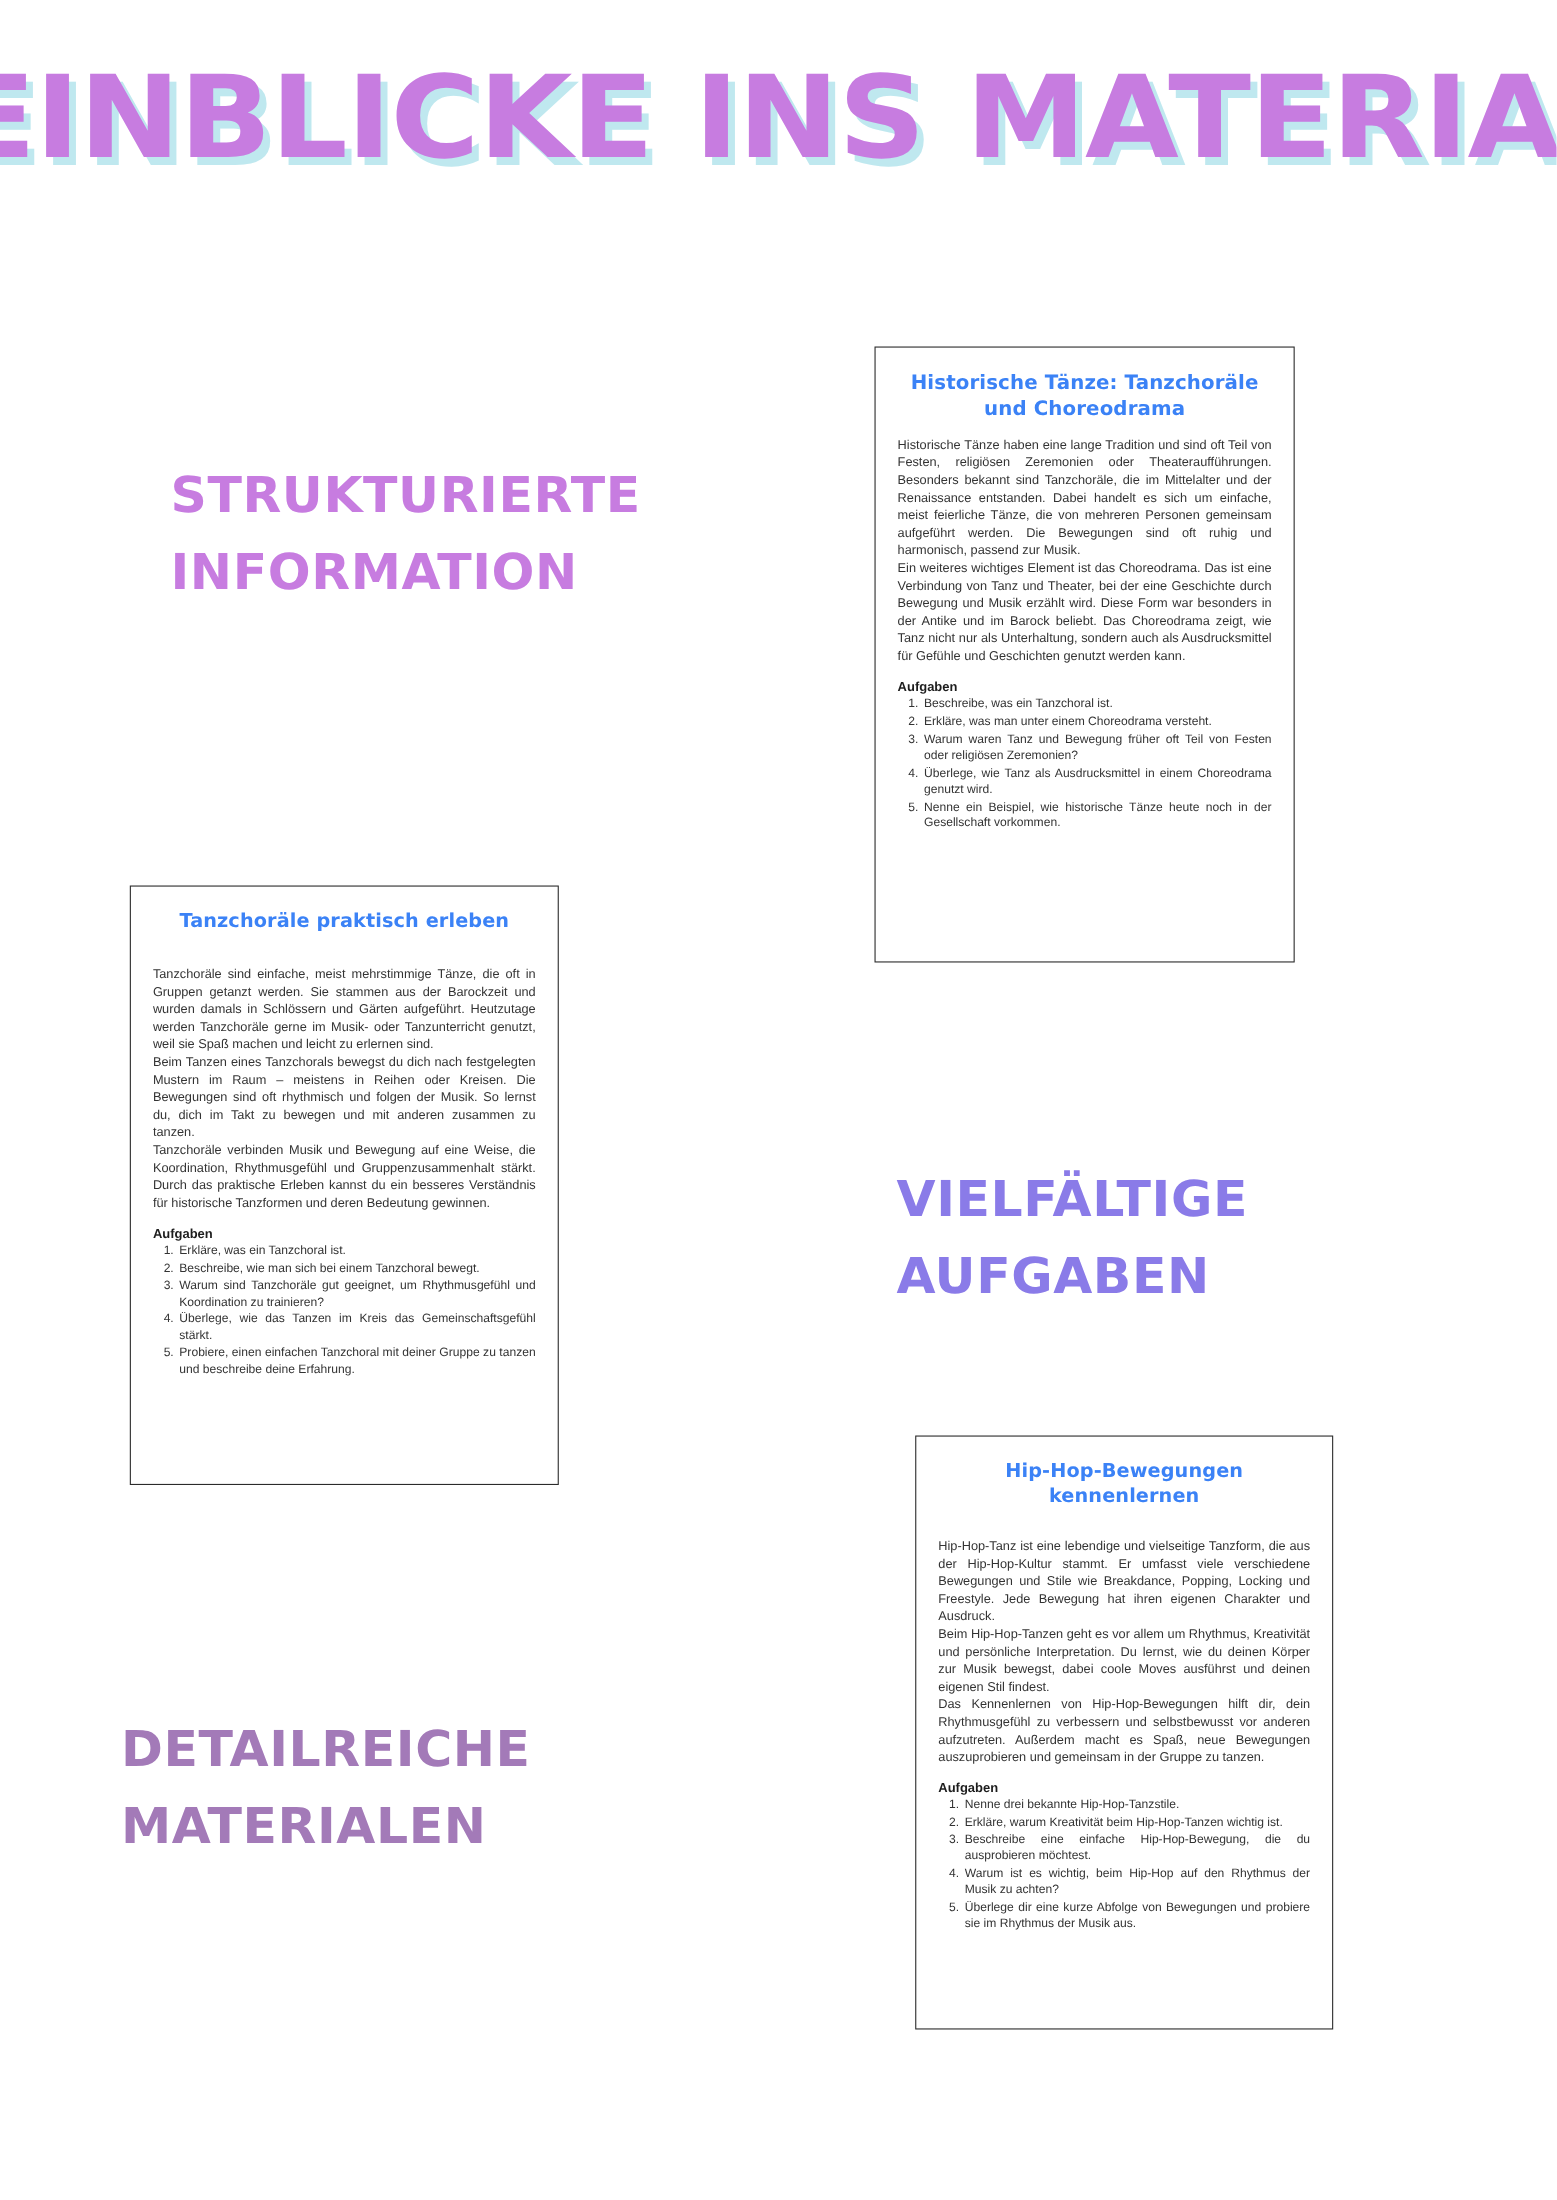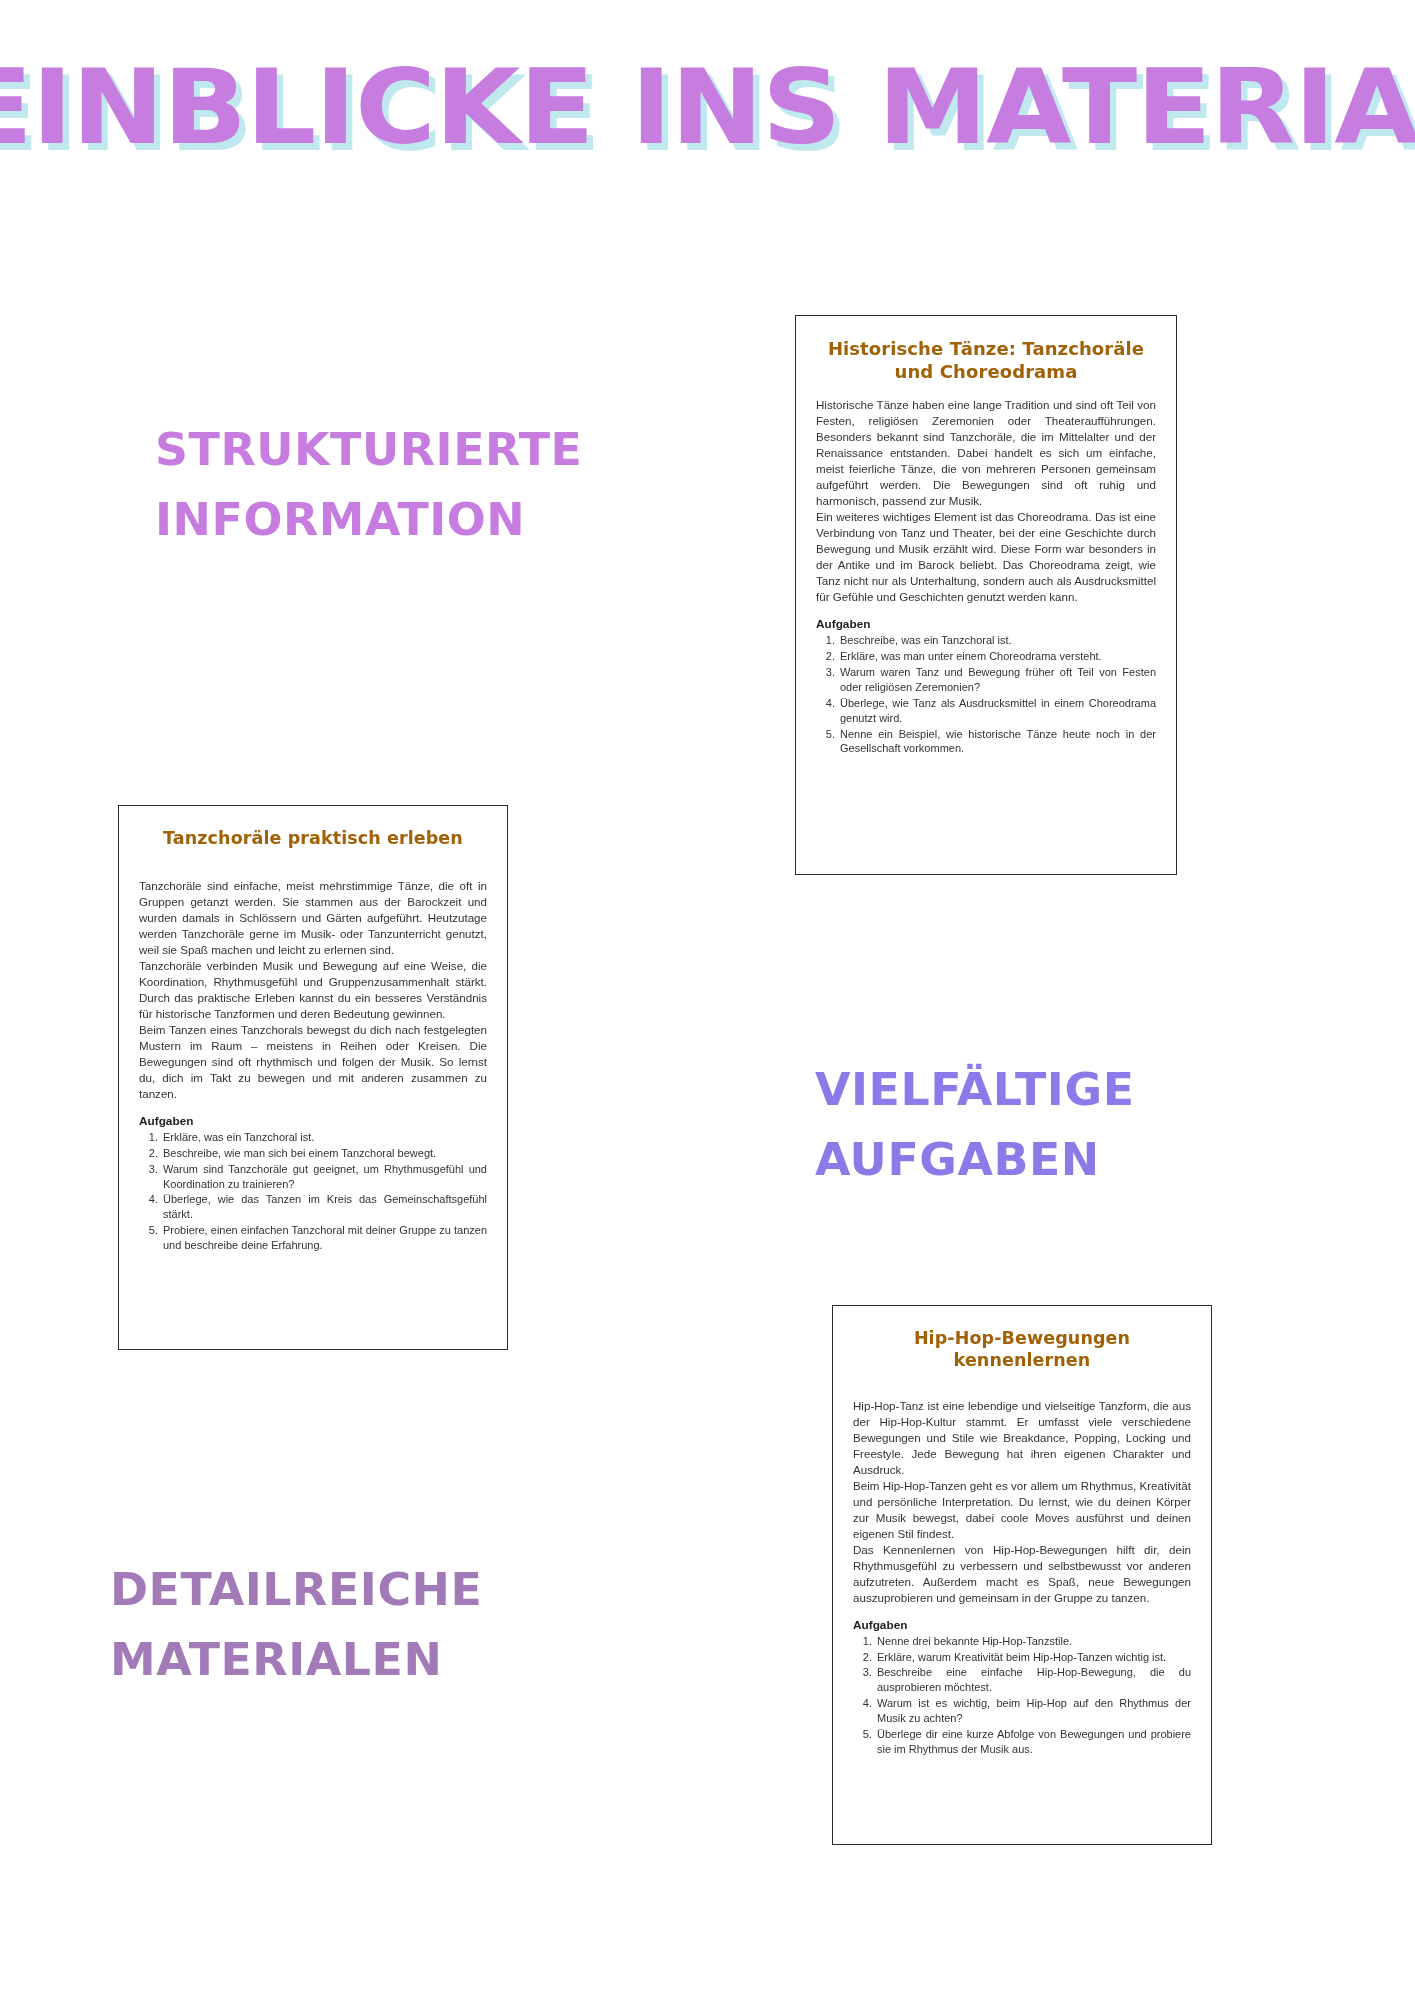--- a/index.html
+++ b/index.html
@@ -72,21 +72,21 @@
     color: #2e2e2e;
   }
   .sheet h2 {
     margin: 6px 0 14px 0;
     font-family: "DejaVu Sans", sans-serif;
     font-weight: bold;
     font-size: 17.5px;
     line-height: 1.25;
     text-align: center;
     letter-spacing: 0.1px;
-    color: #a16207;
+    color: #3b82f6;
   }
   .sheet p {
     margin: 0;
     font-size: 11.6px;
     line-height: 1.38;
     text-align: justify;
     color: #333;
   }
   .sheet .tasks-label {
     margin: 12px 0 2px 0;
@@ -154,22 +154,22 @@
     <li>Erkläre, was man unter einem Choreodrama versteht.</li>
     <li>Warum waren Tanz und Bewegung früher oft Teil von Festen oder religiösen Zeremonien?</li>
     <li>Überlege, wie Tanz als Ausdrucksmittel in einem Choreodrama genutzt wird.</li>
     <li>Nenne ein Beispiel, wie historische Tänze heute noch in der Gesellschaft vorkommen.</li>
   </ol>
 </div>
 
 <div class="sheet" id="sheet-tanzchorale">
   <h2>Tanzchoräle praktisch erleben</h2>
   <p>Tanzchoräle sind einfache, meist mehrstimmige Tänze, die oft in Gruppen getanzt werden. Sie stammen aus der Barockzeit und wurden damals in Schlössern und Gärten aufgeführt. Heutzutage werden Tanzchoräle gerne im Musik- oder Tanzunterricht genutzt, weil sie Spaß machen und leicht zu erlernen sind.</p>
+  <p>Beim Tanzen eines Tanzchorals bewegst du dich nach festgelegten Mustern im Raum – meistens in Reihen oder Kreisen. Die Bewegungen sind oft rhythmisch und folgen der Musik. So lernst du, dich im Takt zu bewegen und mit anderen zusammen zu tanzen.</p>
   <p>Tanzchoräle verbinden Musik und Bewegung auf eine Weise, die Koordination, Rhythmusgefühl und Gruppenzusammenhalt stärkt. Durch das praktische Erleben kannst du ein besseres Verständnis für historische Tanzformen und deren Bedeutung gewinnen.</p>
-  <p>Beim Tanzen eines Tanzchorals bewegst du dich nach festgelegten Mustern im Raum – meistens in Reihen oder Kreisen. Die Bewegungen sind oft rhythmisch und folgen der Musik. So lernst du, dich im Takt zu bewegen und mit anderen zusammen zu tanzen.</p>
   <div class="tasks-label">Aufgaben</div>
   <ol>
     <li>Erkläre, was ein Tanzchoral ist.</li>
     <li>Beschreibe, wie man sich bei einem Tanzchoral bewegt.</li>
     <li>Warum sind Tanzchoräle gut geeignet, um Rhythmusgefühl und Koordination zu trainieren?</li>
     <li>Überlege, wie das Tanzen im Kreis das Gemeinschaftsgefühl stärkt.</li>
     <li>Probiere, einen einfachen Tanzchoral mit deiner Gruppe zu tanzen und beschreibe deine Erfahrung.</li>
   </ol>
 </div>
 

